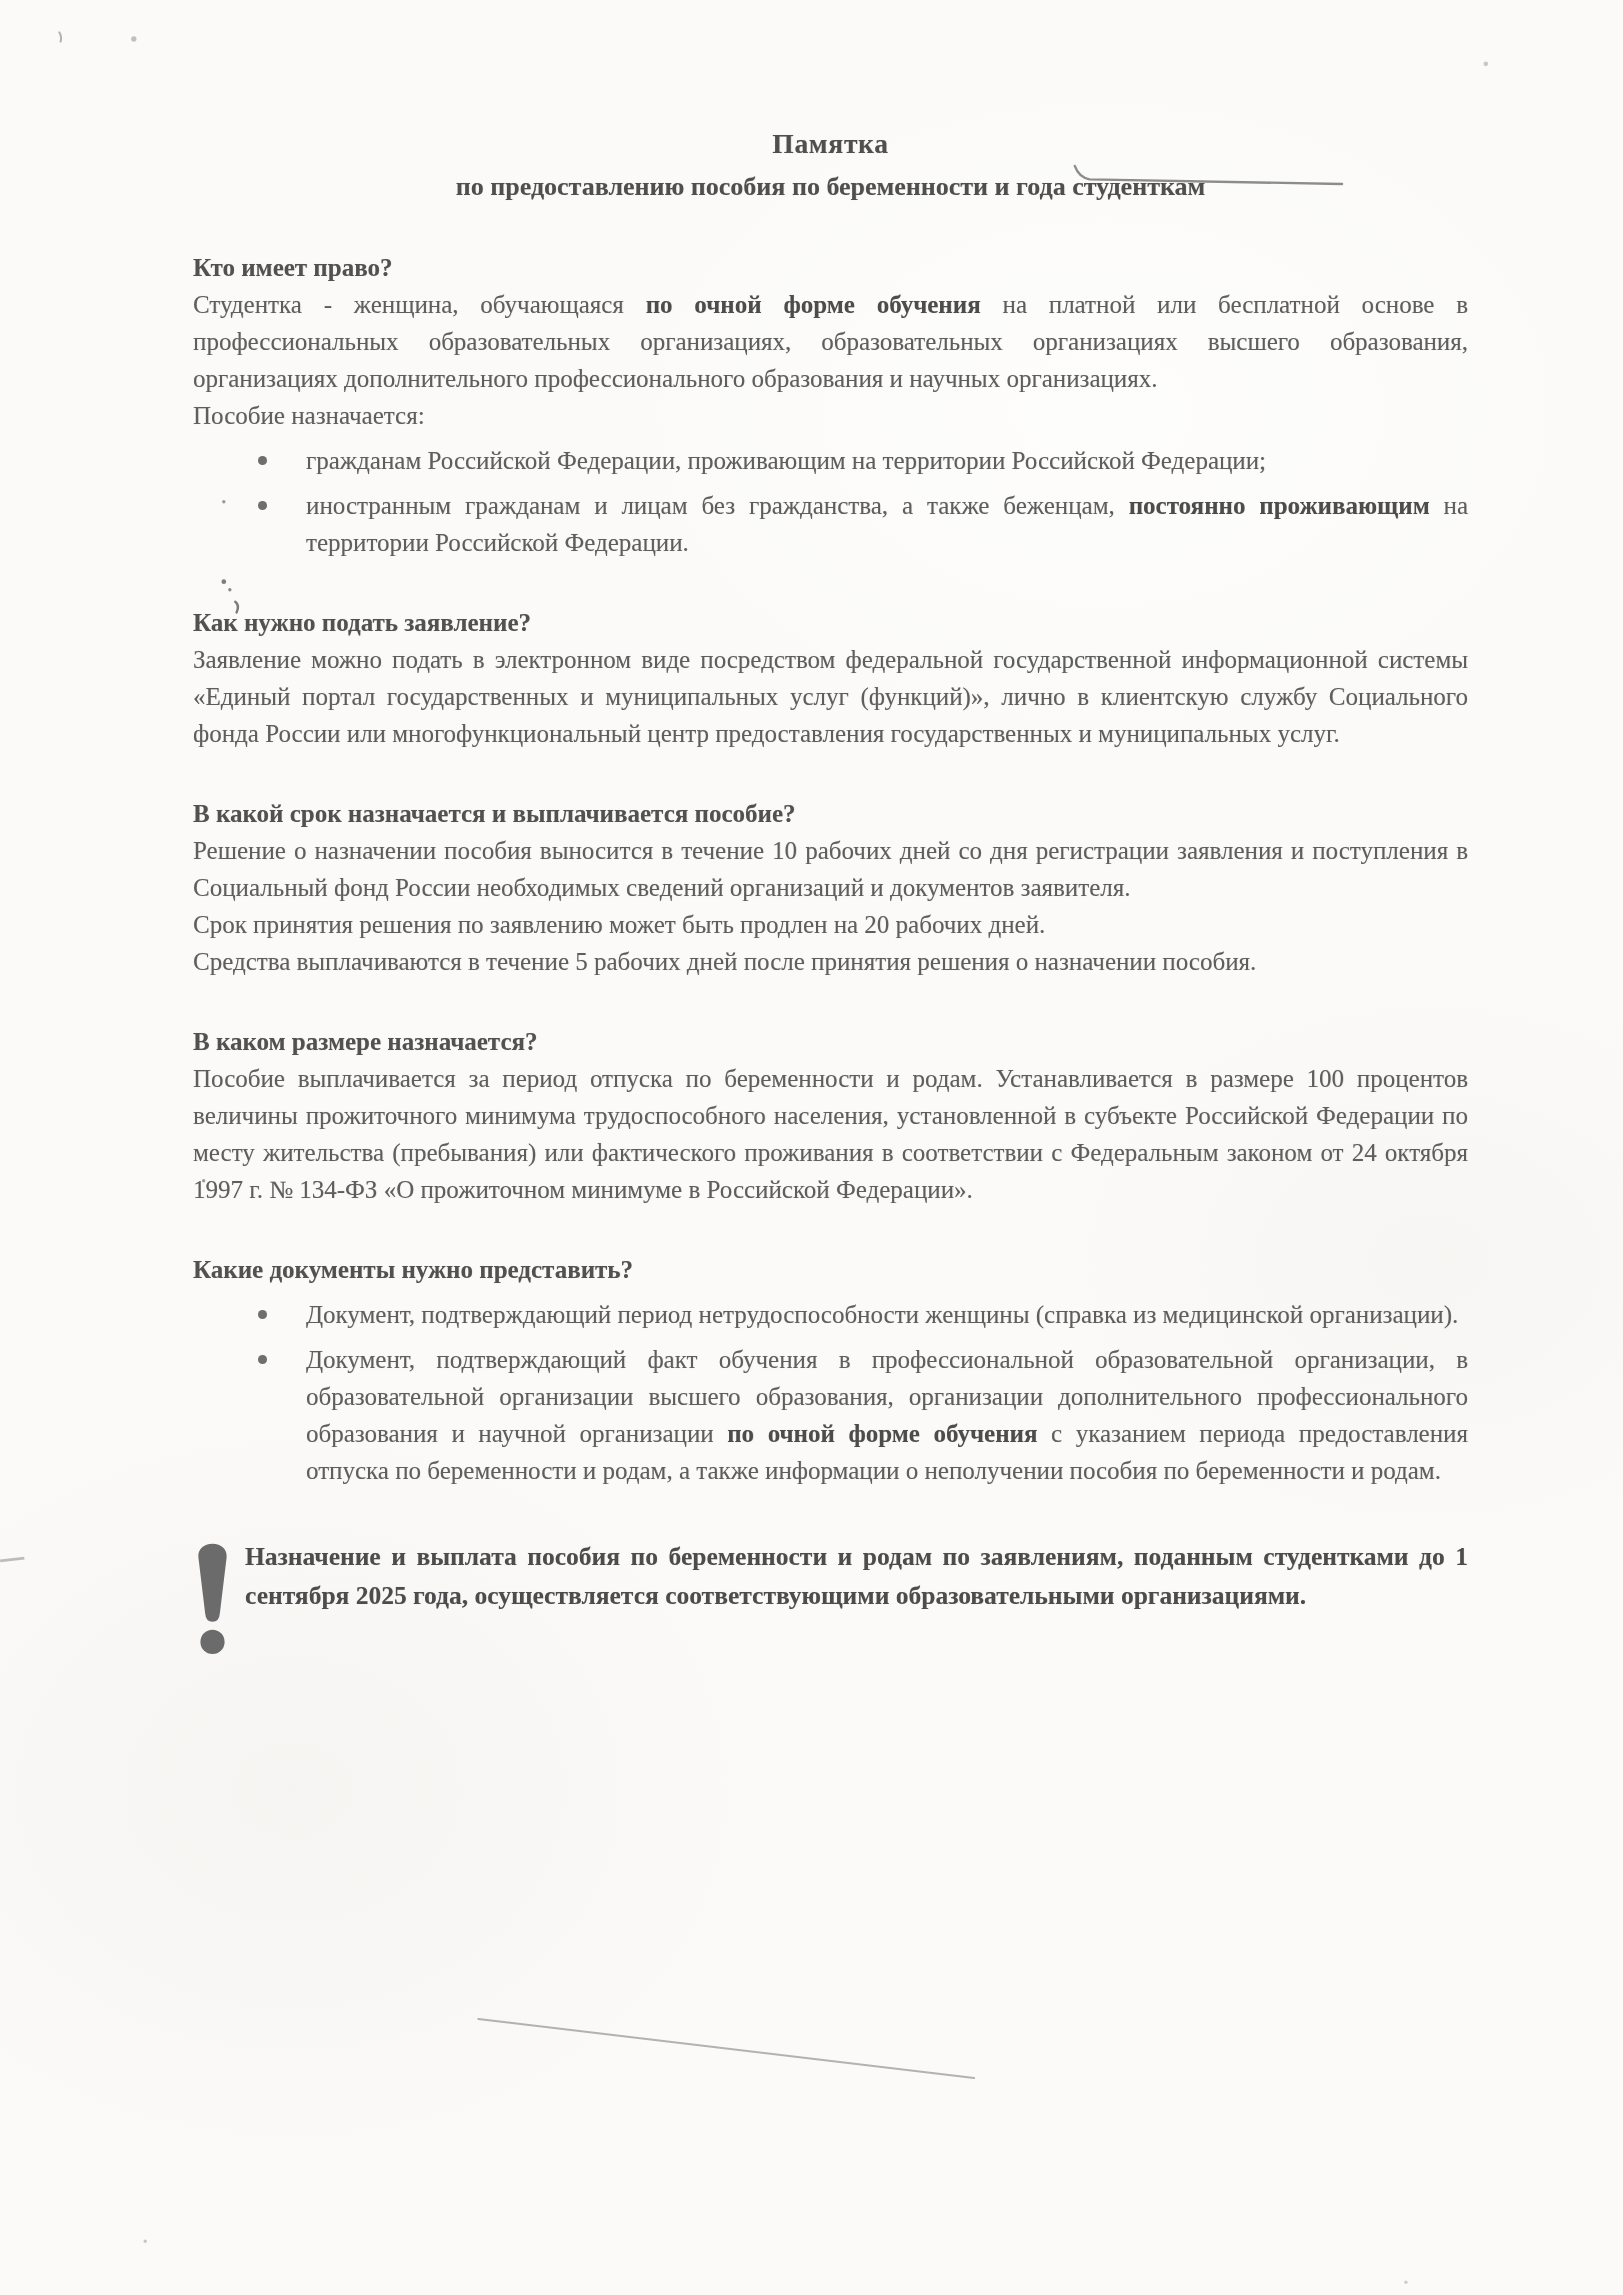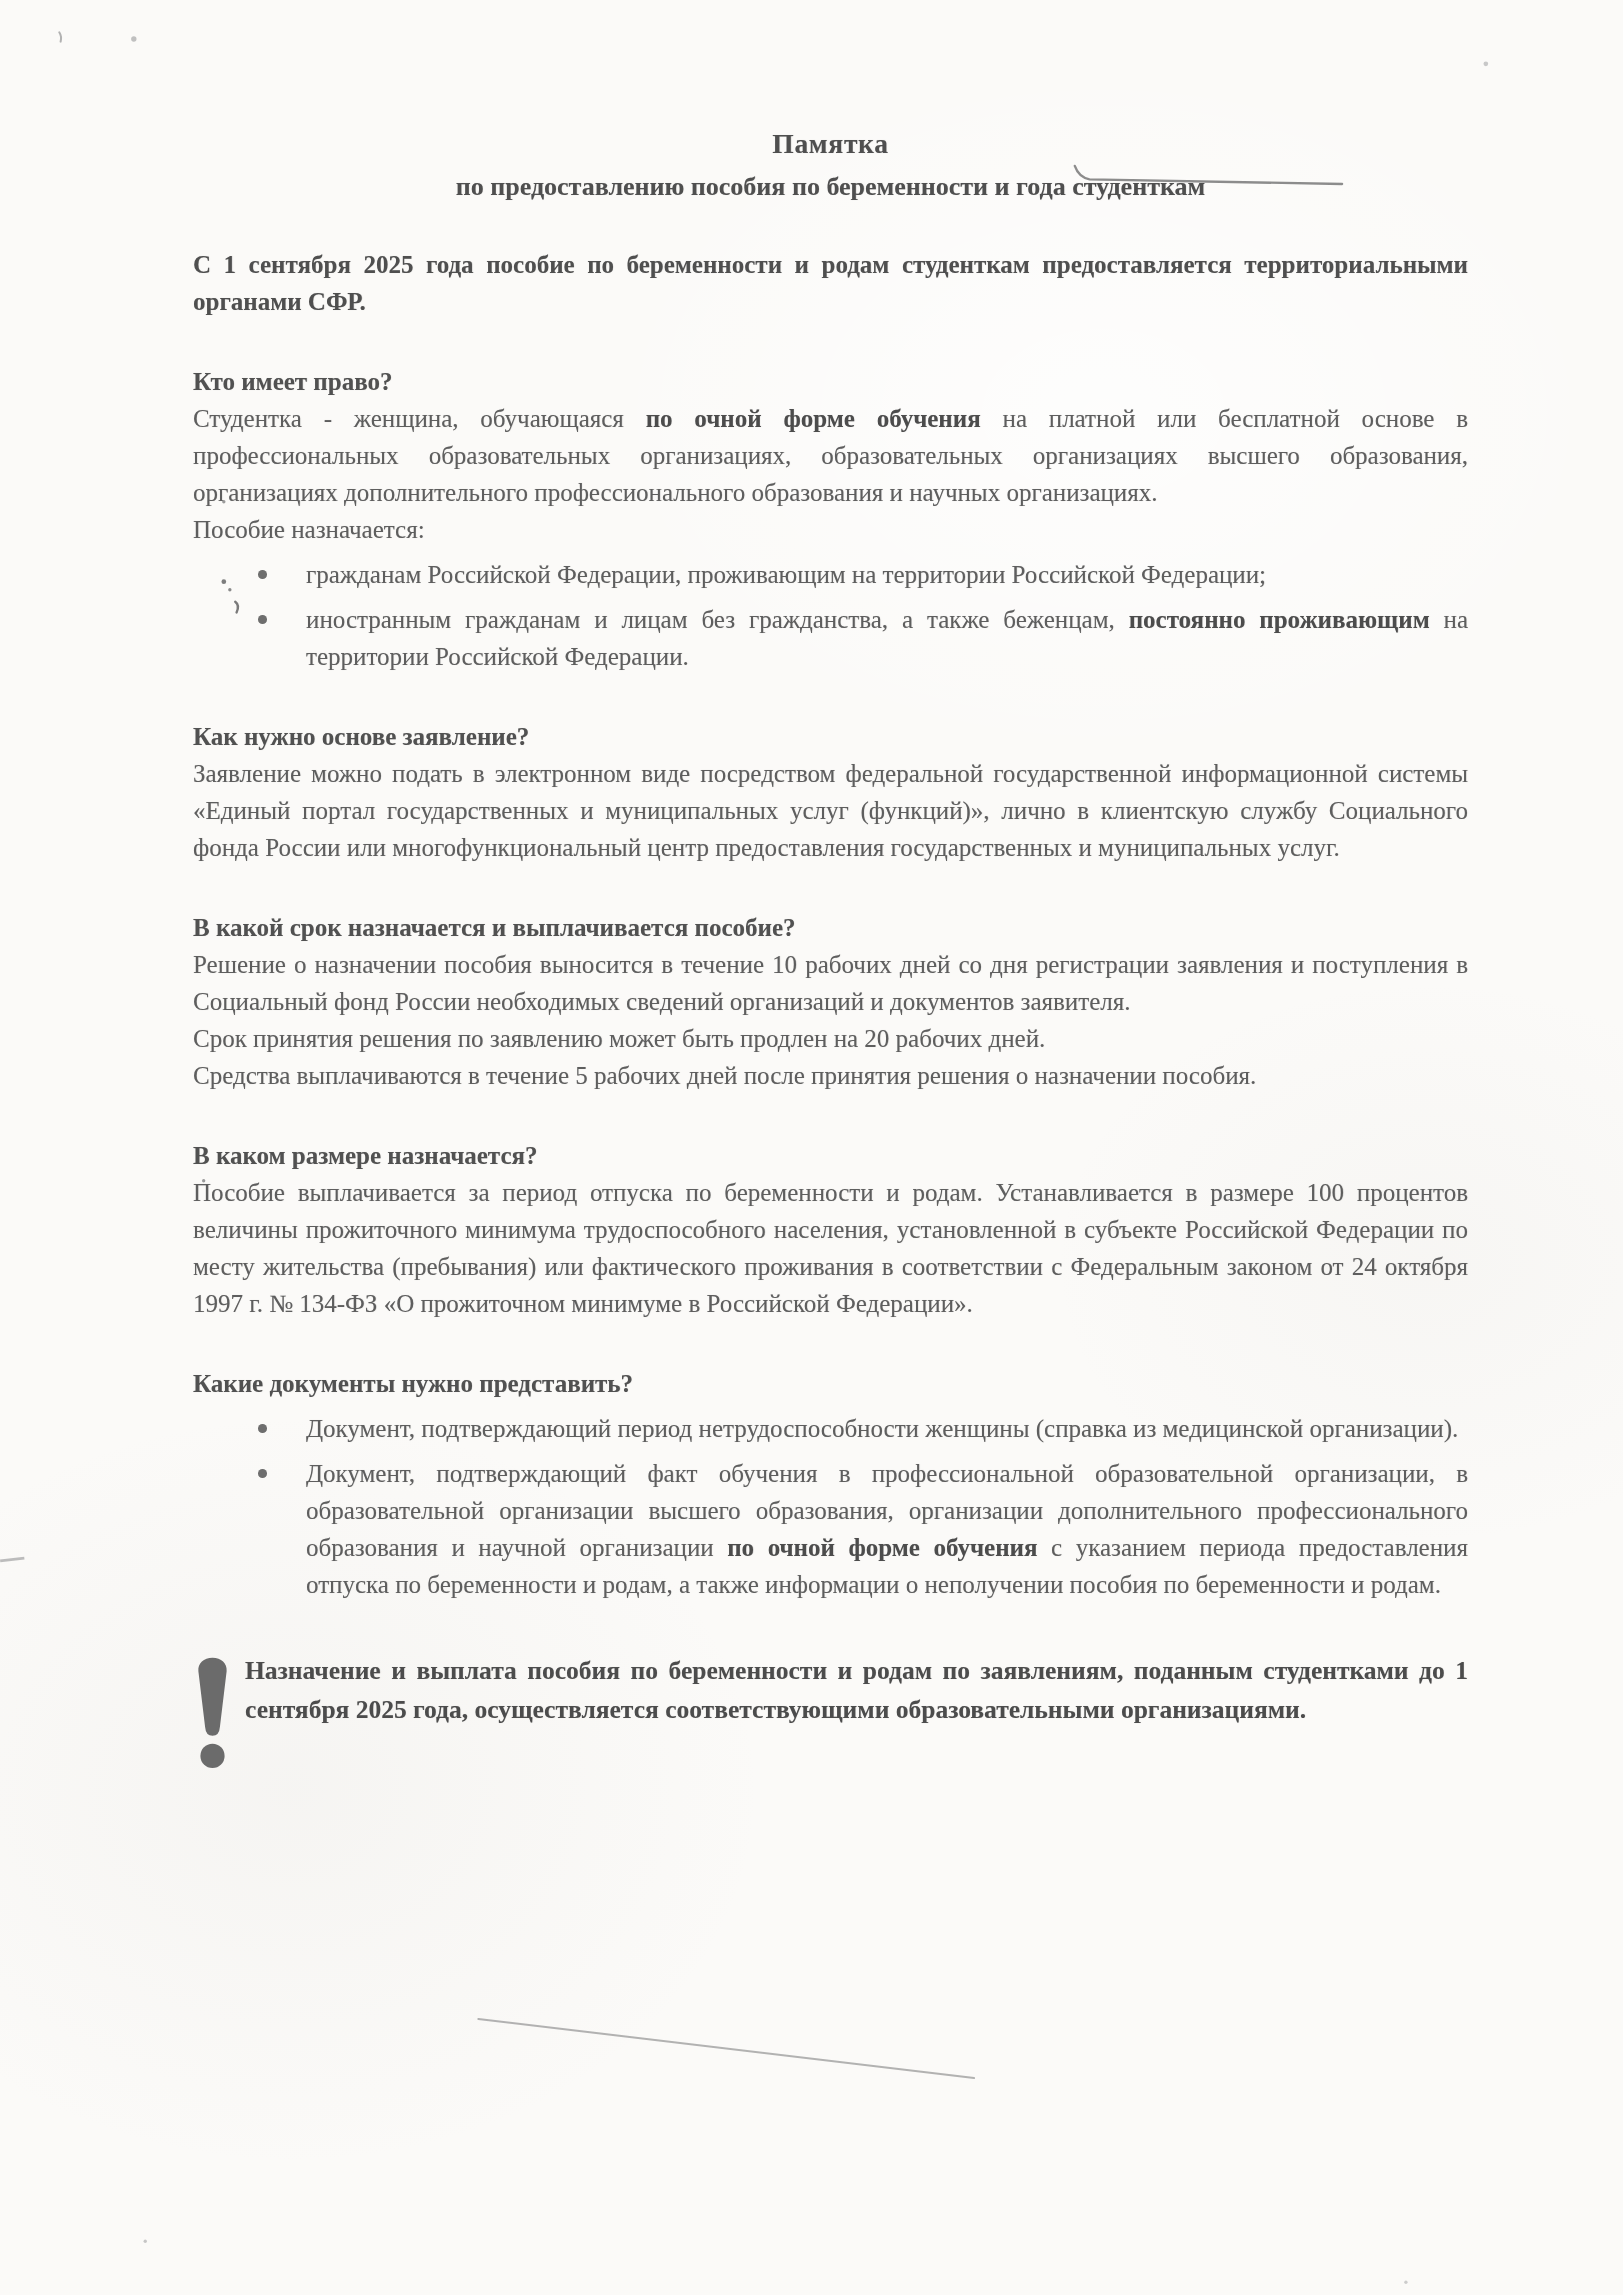--- a/index.html
+++ b/index.html
@@ -99,34 +99,33 @@
 
     <circle cx="216" cy="3337" r="2.5" fill="#c6c6c6"></circle>
     <circle cx="2093" cy="3398" r="2.5" fill="#cccccc"></circle>
   </svg>
 
   <header>
     <h1>Памятка</h1>
     <h2>по предоставлению пособия по беременности и года студенткам</h2>
   </header>
 
-  <p class="intro">С 1 сентября 2025 года пособие по беременности и родам студенткам предоставляется территориальными органами СФР.</p>
 
   <main id="sections">
       <section>
         <h3>Кто имеет право?</h3>
         <p class="para"><span>Студентка - женщина, обучающаяся </span><b>по очной форме обучения</b><span> на платной или бесплатной основе в профессиональных образовательных организациях, образовательных организациях высшего образования, организациях дополнительного профессионального образования и научных организациях.</span></p>
         <p class="para"><span>Пособие назначается:</span></p>
         <ul class="bullets">
           <li><span class="dot"></span><span class="li-text"><span>гражданам Российской Федерации, проживающим на территории Российской Федерации;</span></span></li>
           <li><span class="dot"></span><span class="li-text"><span>иностранным гражданам и лицам без гражданства, а также беженцам, </span><b>постоянно проживающим</b><span> на территории Российской Федерации.</span></span></li>
         </ul>
       </section>
       <section>
-        <h3>Как нужно основе заявление?</h3>
+        <h3>Как нужно подать заявление?</h3>
         <p class="para"><span>Заявление можно подать в электронном виде посредством федеральной государственной информационной системы «Единый портал государственных и муниципальных услуг (функций)», лично в клиентскую службу Социального фонда России или многофункциональный центр предоставления государственных и муниципальных услуг.</span></p>
       </section>
       <section>
         <h3>В какой срок назначается и выплачивается пособие?</h3>
         <p class="para"><span>Решение о назначении пособия выносится в течение 10 рабочих дней со дня регистрации заявления и поступления в Социальный фонд России необходимых сведений организаций и документов заявителя.</span></p>
         <p class="para"><span>Срок принятия решения по заявлению может быть продлен на 20 рабочих дней.</span></p>
         <p class="para"><span>Средства выплачиваются в течение 5 рабочих дней после принятия решения о назначении пособия.</span></p>
       </section>
       <section>
         <h3>В каком размере назначается?</h3>

